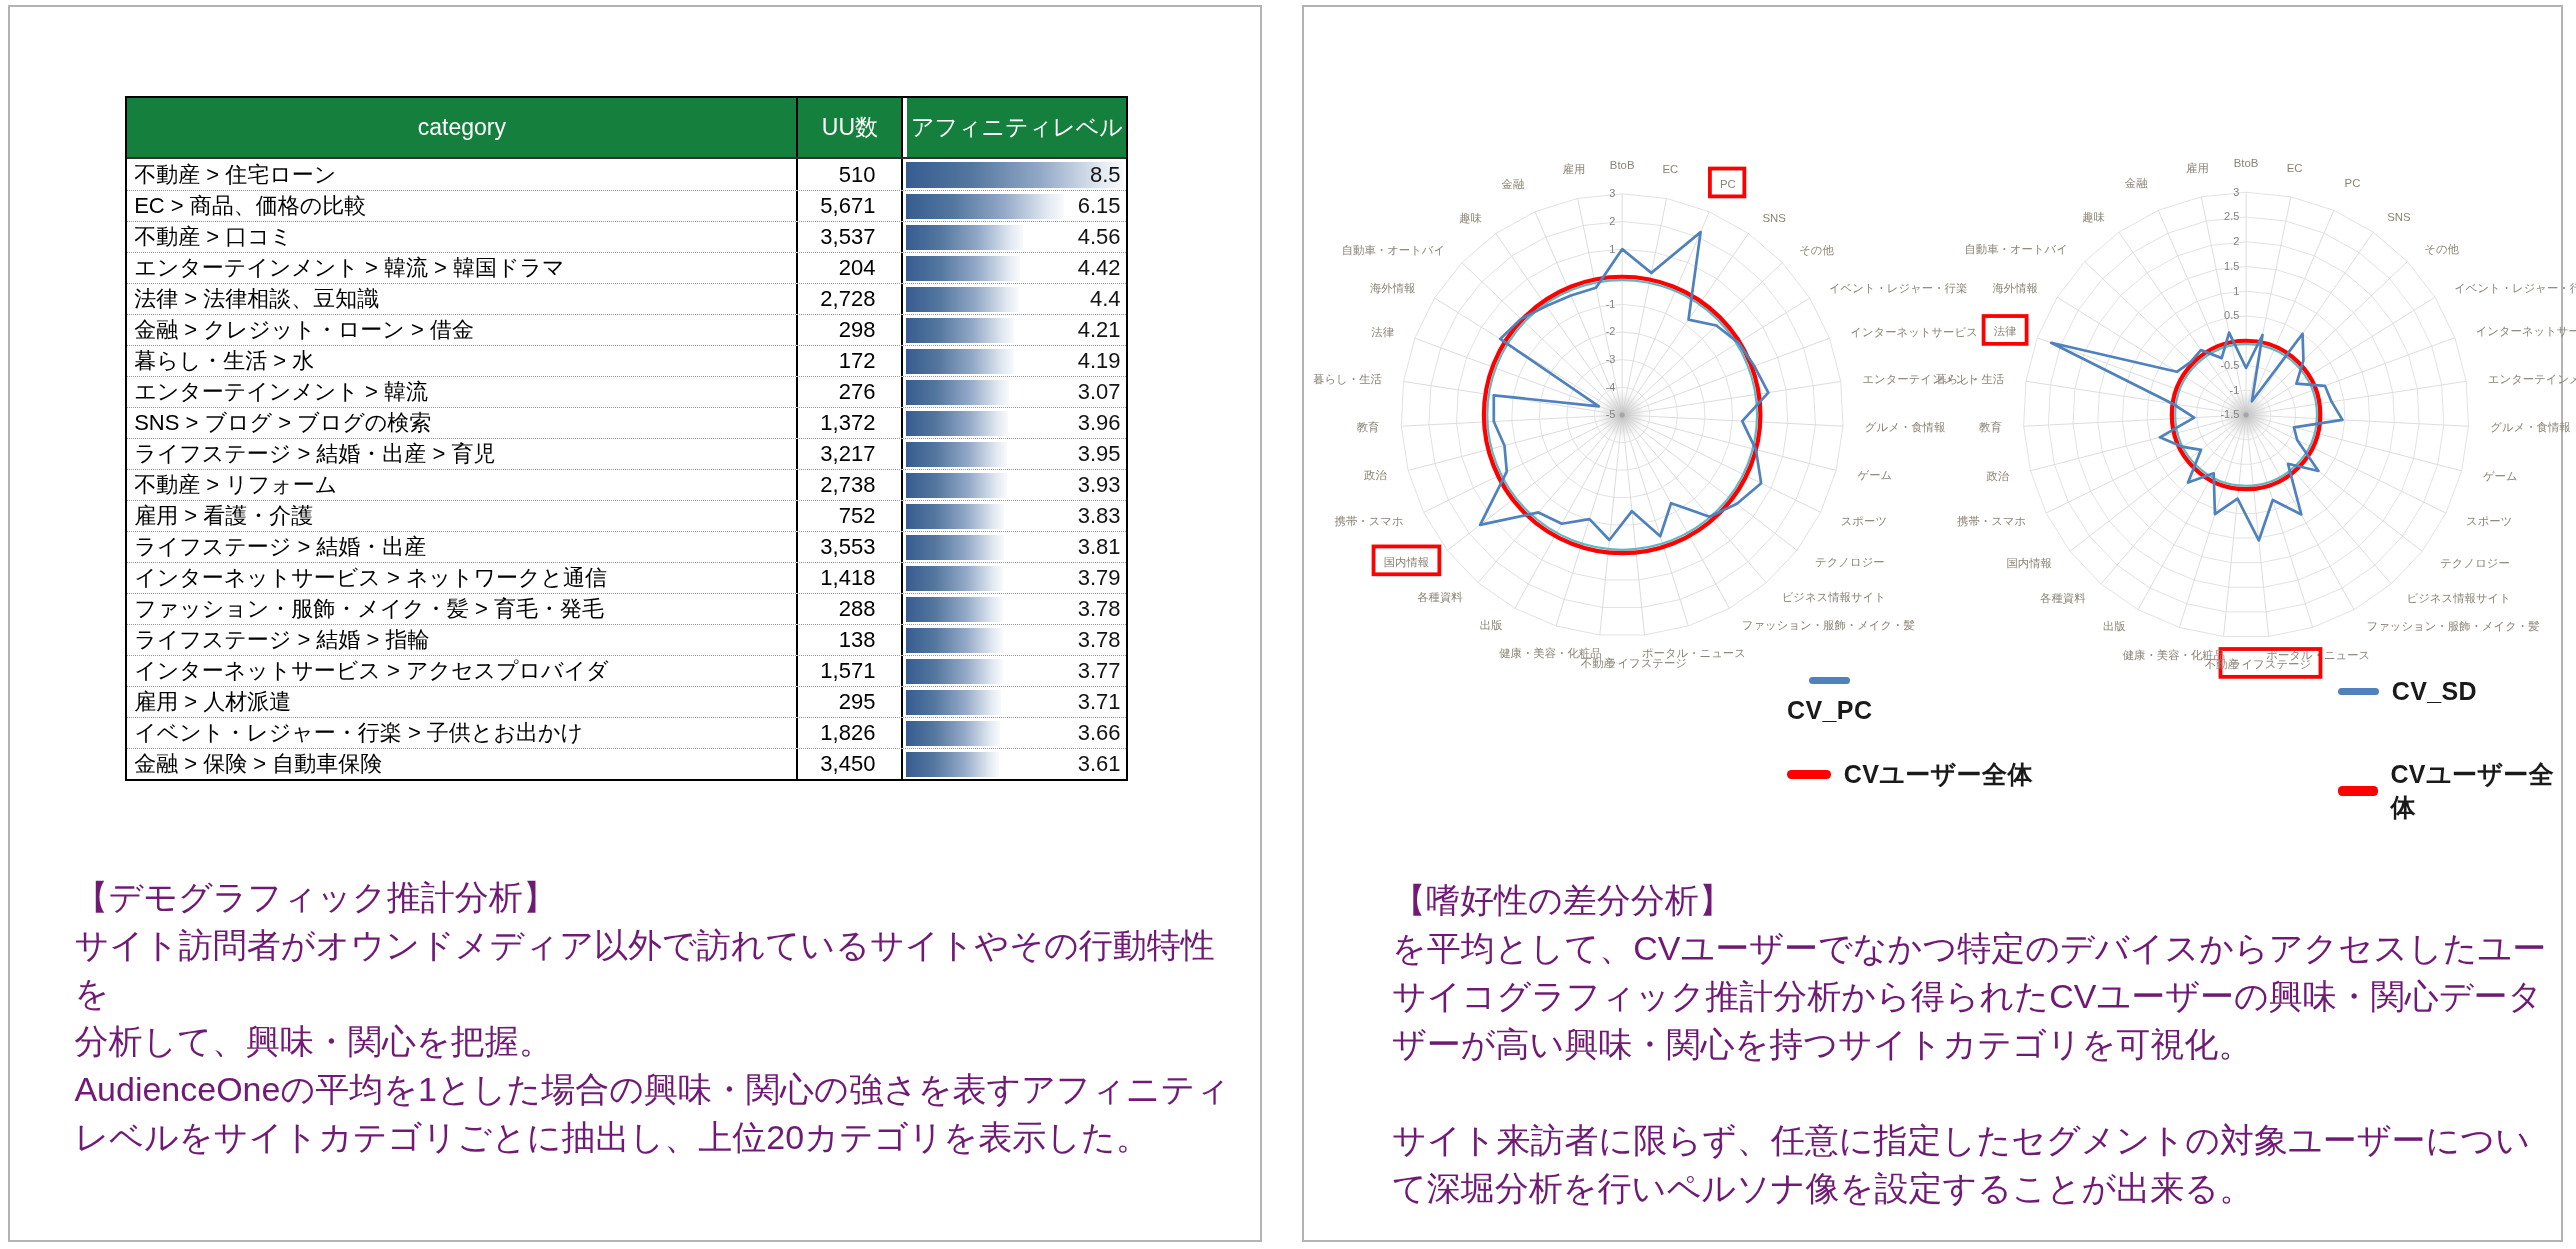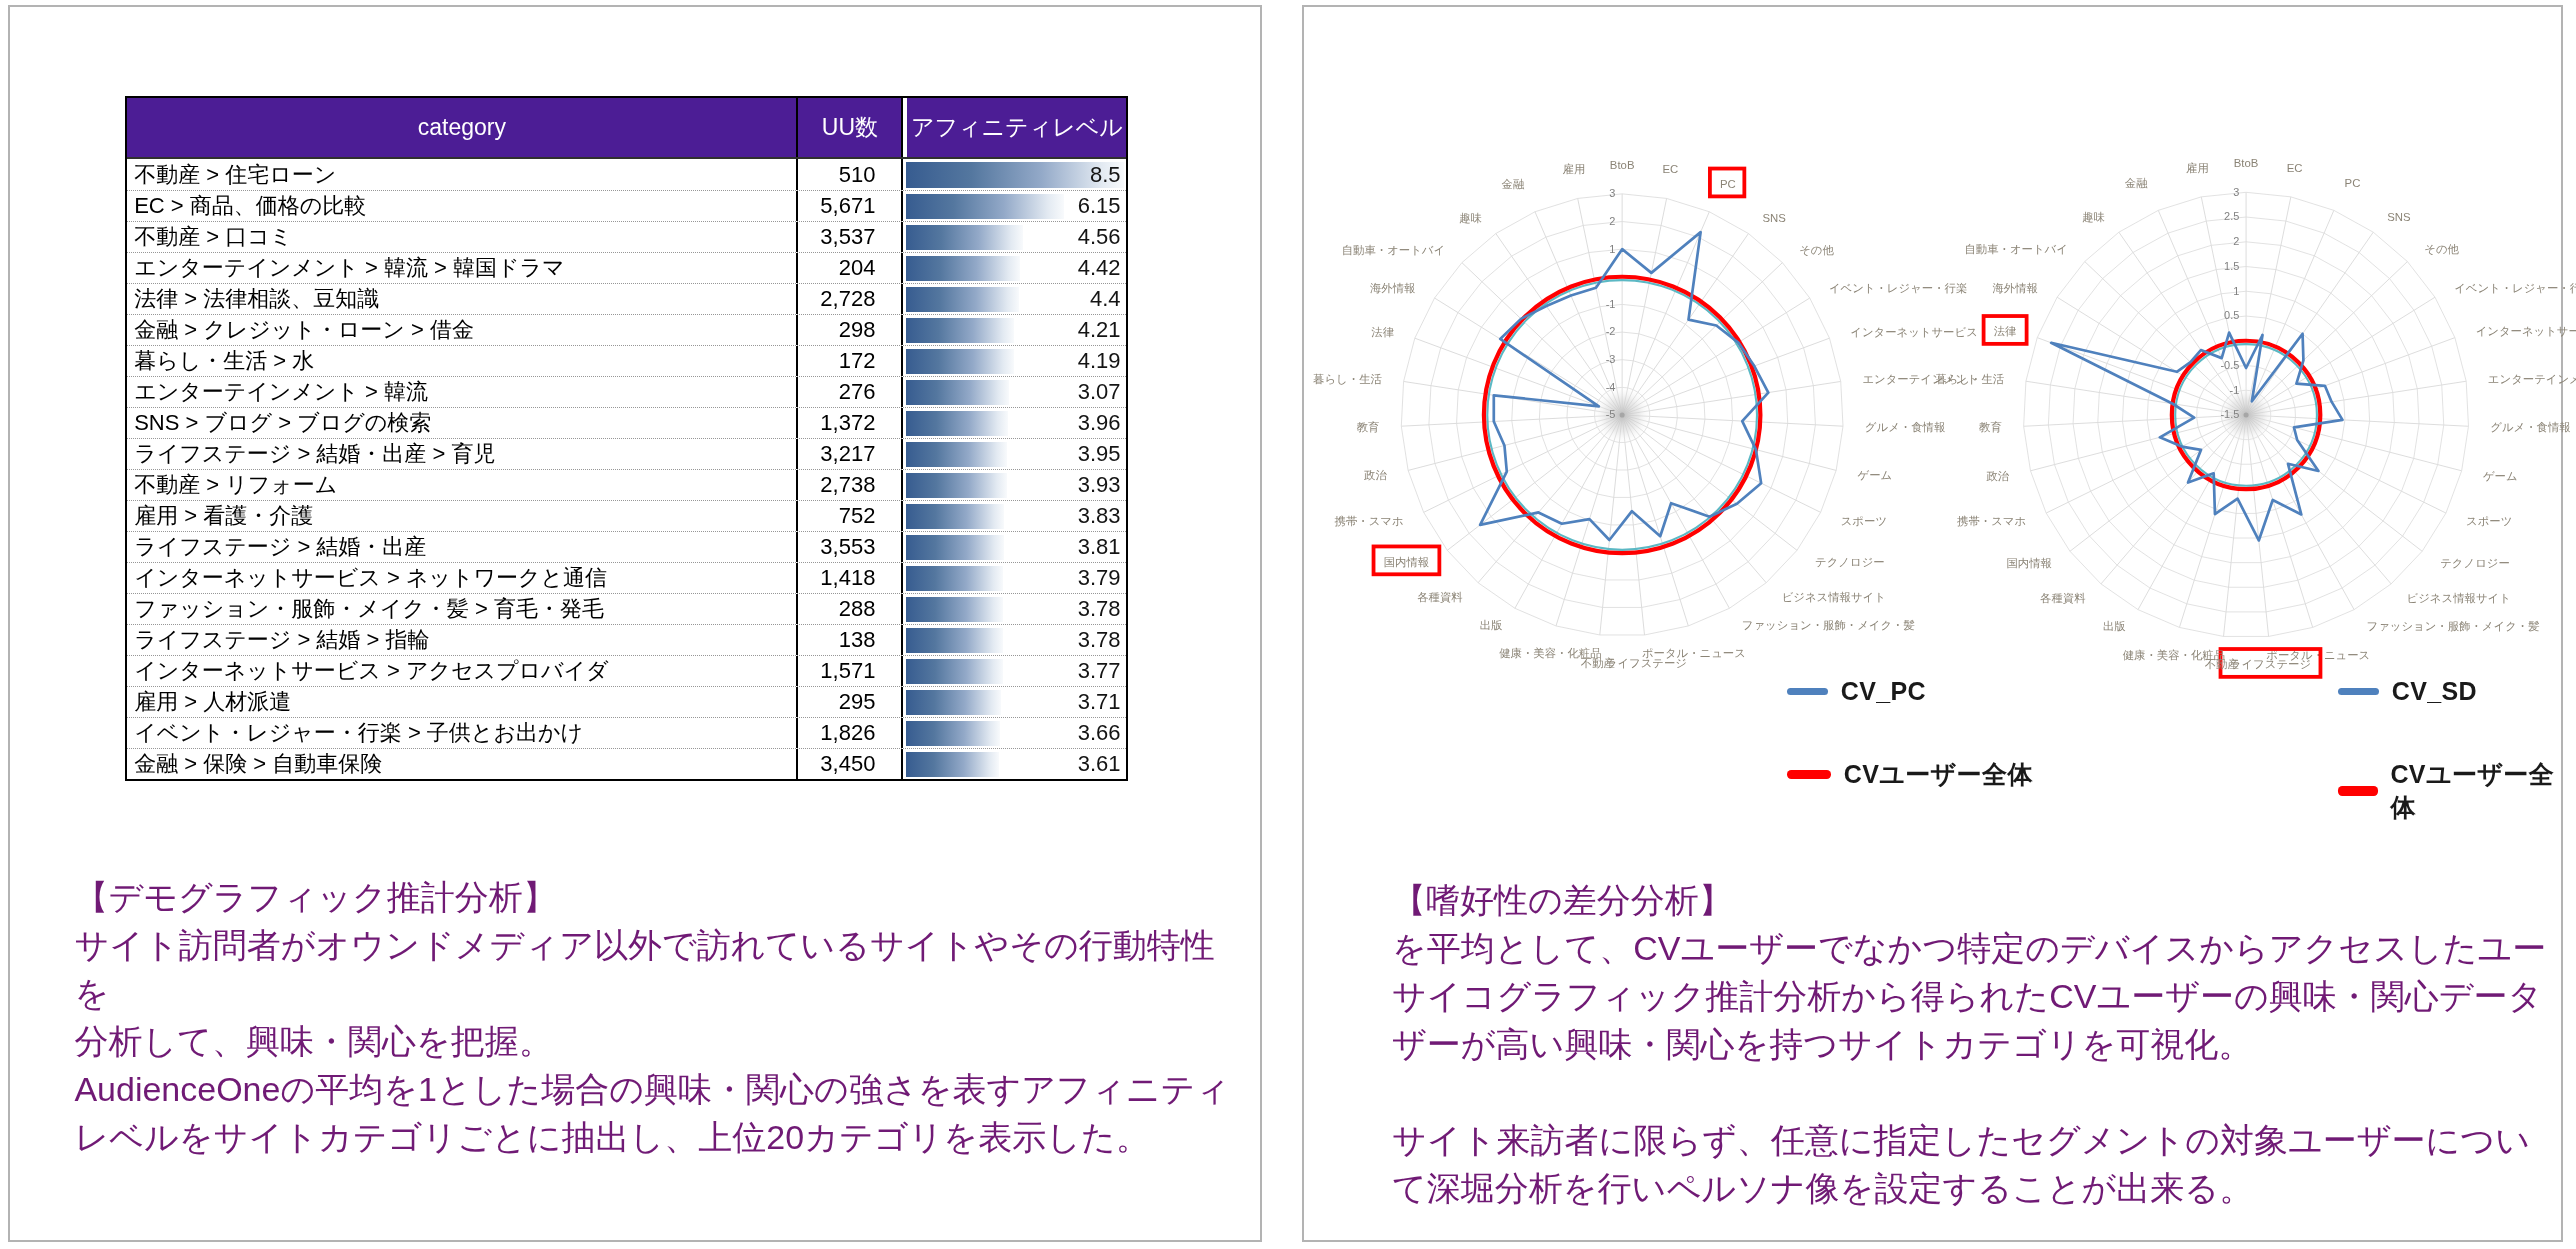--- a/index.html
+++ b/index.html
@@ -4,21 +4,21 @@
 <style>
   html,body{margin:0;padding:0;width:2576px;height:1249px;overflow:hidden;background:#ffffff;
     font-family:"Liberation Sans","DejaVu Sans",sans-serif;}
   .panel{position:absolute;top:5px;height:1237px;background:#fff;border:2.5px solid #b3b3b3;box-sizing:border-box;}
   #left-panel{left:8.4px;width:1254px;}
   #right-panel{left:1302px;width:1261px;}
 
   
   #affinity-table{position:absolute;left:115px;top:89px;width:1003px;border:2.5px solid #000;
     box-sizing:border-box;font-size:22px;color:#000;background:#fff;}
-  .thead{display:grid;grid-template-columns:669px 107px 223px;height:59px;background:#4c1d95;color:#fff;
+  .thead{display:grid;grid-template-columns:669px 107px 223px;height:59px;background:#15803d;color:#fff;
     border-bottom:2.5px solid #30302f;}
   .th{display:flex;align-items:center;justify-content:center;box-sizing:border-box;font-size:23px;}
   .th.uu{border-left:2.5px solid #000;border-right:2.5px solid #000;}
   .th.aff{border-left:4.2px solid #fff;}
   .trow{display:grid;grid-template-columns:669px 107px 223px;height:31px;border-top:1.7px dotted #979797;box-sizing:border-box;}
   .trow:first-child{border-top:none;}
   .tc{display:flex;align-items:center;box-sizing:border-box;overflow:hidden;white-space:nowrap;}
   .tc.cat{padding-left:6.8px;}
   .tc.uu{justify-content:flex-end;padding-right:26px;border-left:2.5px solid #000;border-right:2.5px solid #000;}
   .tc.aff{position:relative;}
@@ -36,21 +36,21 @@
   svg.radar{position:absolute;overflow:visible;}
   #radar-pc{left:0px;top:115px;}
   #radar-sd{left:630px;top:115px;}
 
   
   .legend-row{position:absolute;display:flex;align-items:center;gap:12.7px;}
   .lline{border-radius:4.2px;}
   .lline.blue{width:41px;height:6.8px;}
   .lline.red{width:44px;height:9.3px;}
   .ltext{font-size:25px;font-weight:bold;color:#1a1a1a;letter-spacing:0.4px;}
-  #lg1a{left:483px;top:670px;} #lg1b{left:483px;top:751px;}
+  #lg1a{left:483px;top:670px;flex-direction:column;} #lg1b{left:483px;top:751px;}
   #lg2a{left:1034px;top:670px;} #lg2b{left:1034px;top:751px;}
 </style>
 </head>
 <body>
 
 <div class="panel" id="left-panel">
 
   <div id="affinity-table">
     <div class="thead">
       <div class="th cat">category</div>

